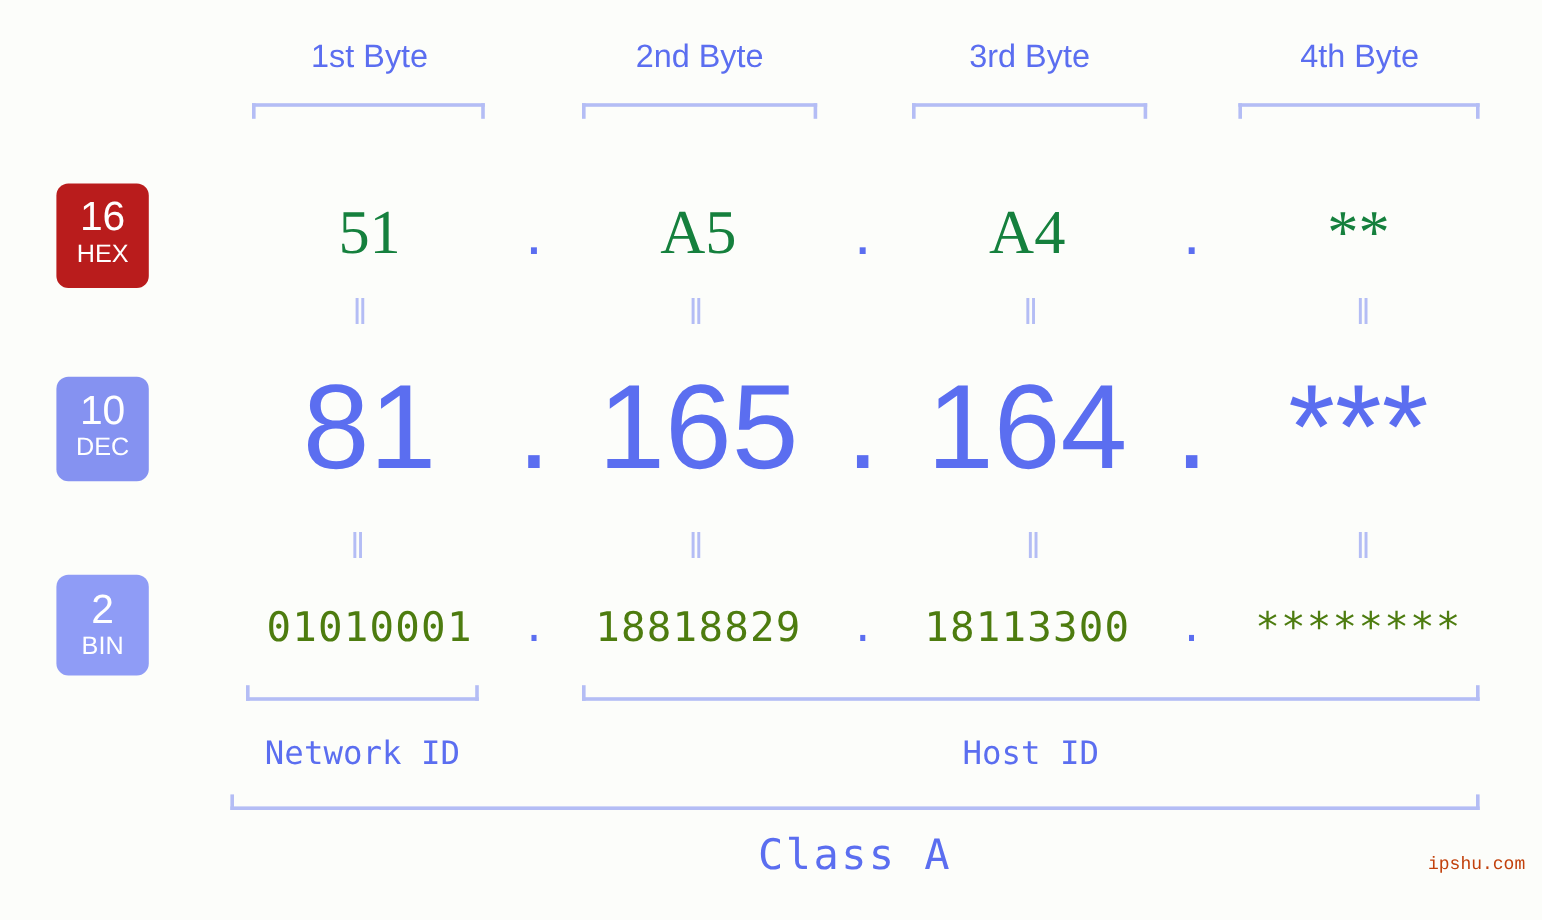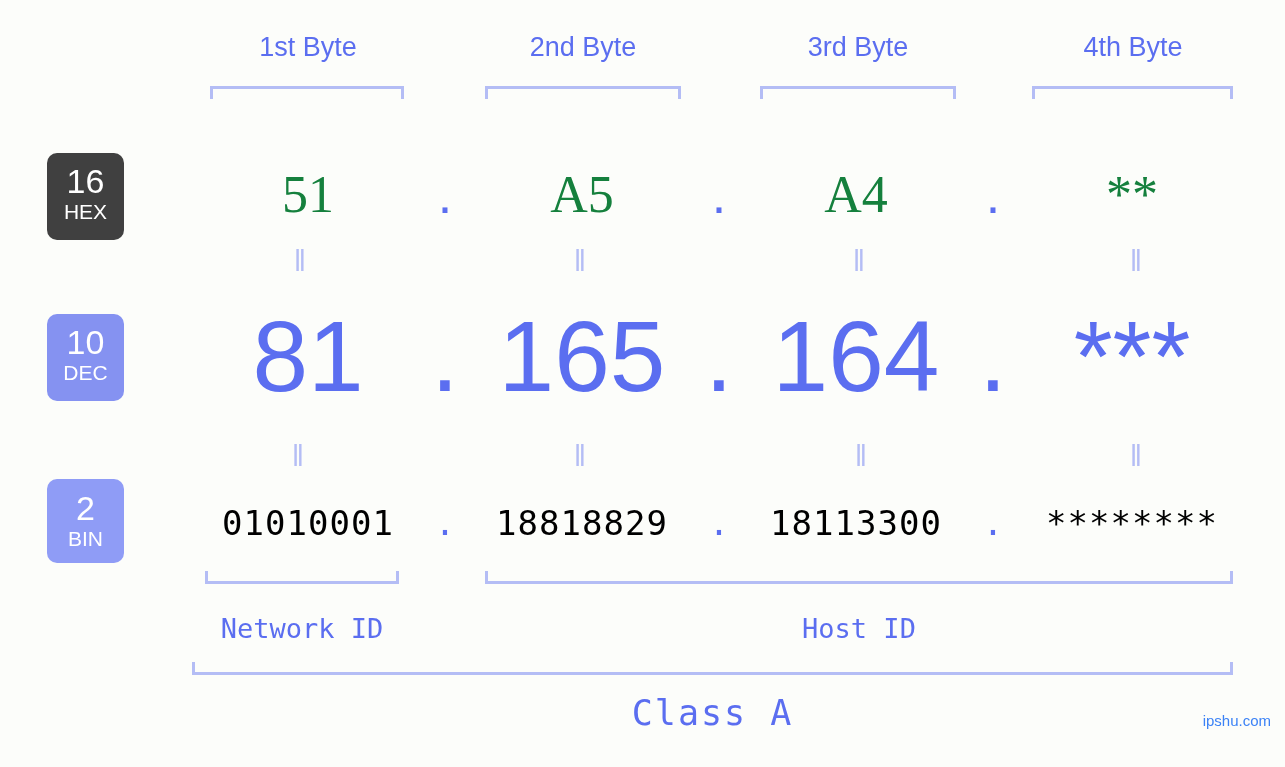--- a/index.html
+++ b/index.html
@@ -68,21 +68,21 @@
     font-size: 34px;
     line-height: 38px;
     font-weight: 400;
   }
   .badge .abbr {
     display: block;
     font-size: 21px;
     line-height: 24px;
     font-weight: 400;
   }
-  #badge-hex { top: 153px; height: 87px; padding-top: 9px; background: #404040; }
+  #badge-hex { top: 153px; height: 87px; padding-top: 9px; background: #b91c1c; }
   #badge-dec { top: 314px; height: 87px; padding-top: 9px; background: #8592f1; }
   #badge-bin { top: 479px; height: 84px; padding-top: 10px; background: #8f9cf6; }
 
   
   .row {
     position: absolute;
     left: 150px;
     width: 1120px;
     display: flex;
     align-items: center;
@@ -123,21 +123,21 @@
     font-size: 100px;
     color: #5b6ef0;
     line-height: 120px;
     font-family: "Liberation Sans", sans-serif;
   }
 
   
   #row-bin { top: 490px; height: 66px; }
   #row-bin .cell {
     font-size: 34px;
-    color: #000000;
+    color: #4d7c0f;
     font-family: "DejaVu Sans Mono", monospace;
     line-height: 66px;
     letter-spacing: 1px;
   }
   #row-bin .sep {
     font-size: 34px;
     color: #5b6ef0;
     line-height: 66px;
     font-family: "DejaVu Sans Mono", monospace;
   }
@@ -178,22 +178,22 @@
     white-space: nowrap;
     letter-spacing: 2px;
   }
 
   
   #watermark {
     position: absolute;
     right: 14px;
     top: 712px;
     font-size: 15px;
-    color: #3b82f6;
-    font-family: Liberation Sans, sans-serif;
+    color: #c2410c;
+    font-family: Liberation Mono, monospace;
     white-space: nowrap;
   }
 </style>
 </head>
 <body>
 
 <div id="stage">
 
   <div class="byte-label" style="left:210px; width:196px;">1st Byte</div>
   <div class="byte-label" style="left:485px; width:196px;">2nd Byte</div>

